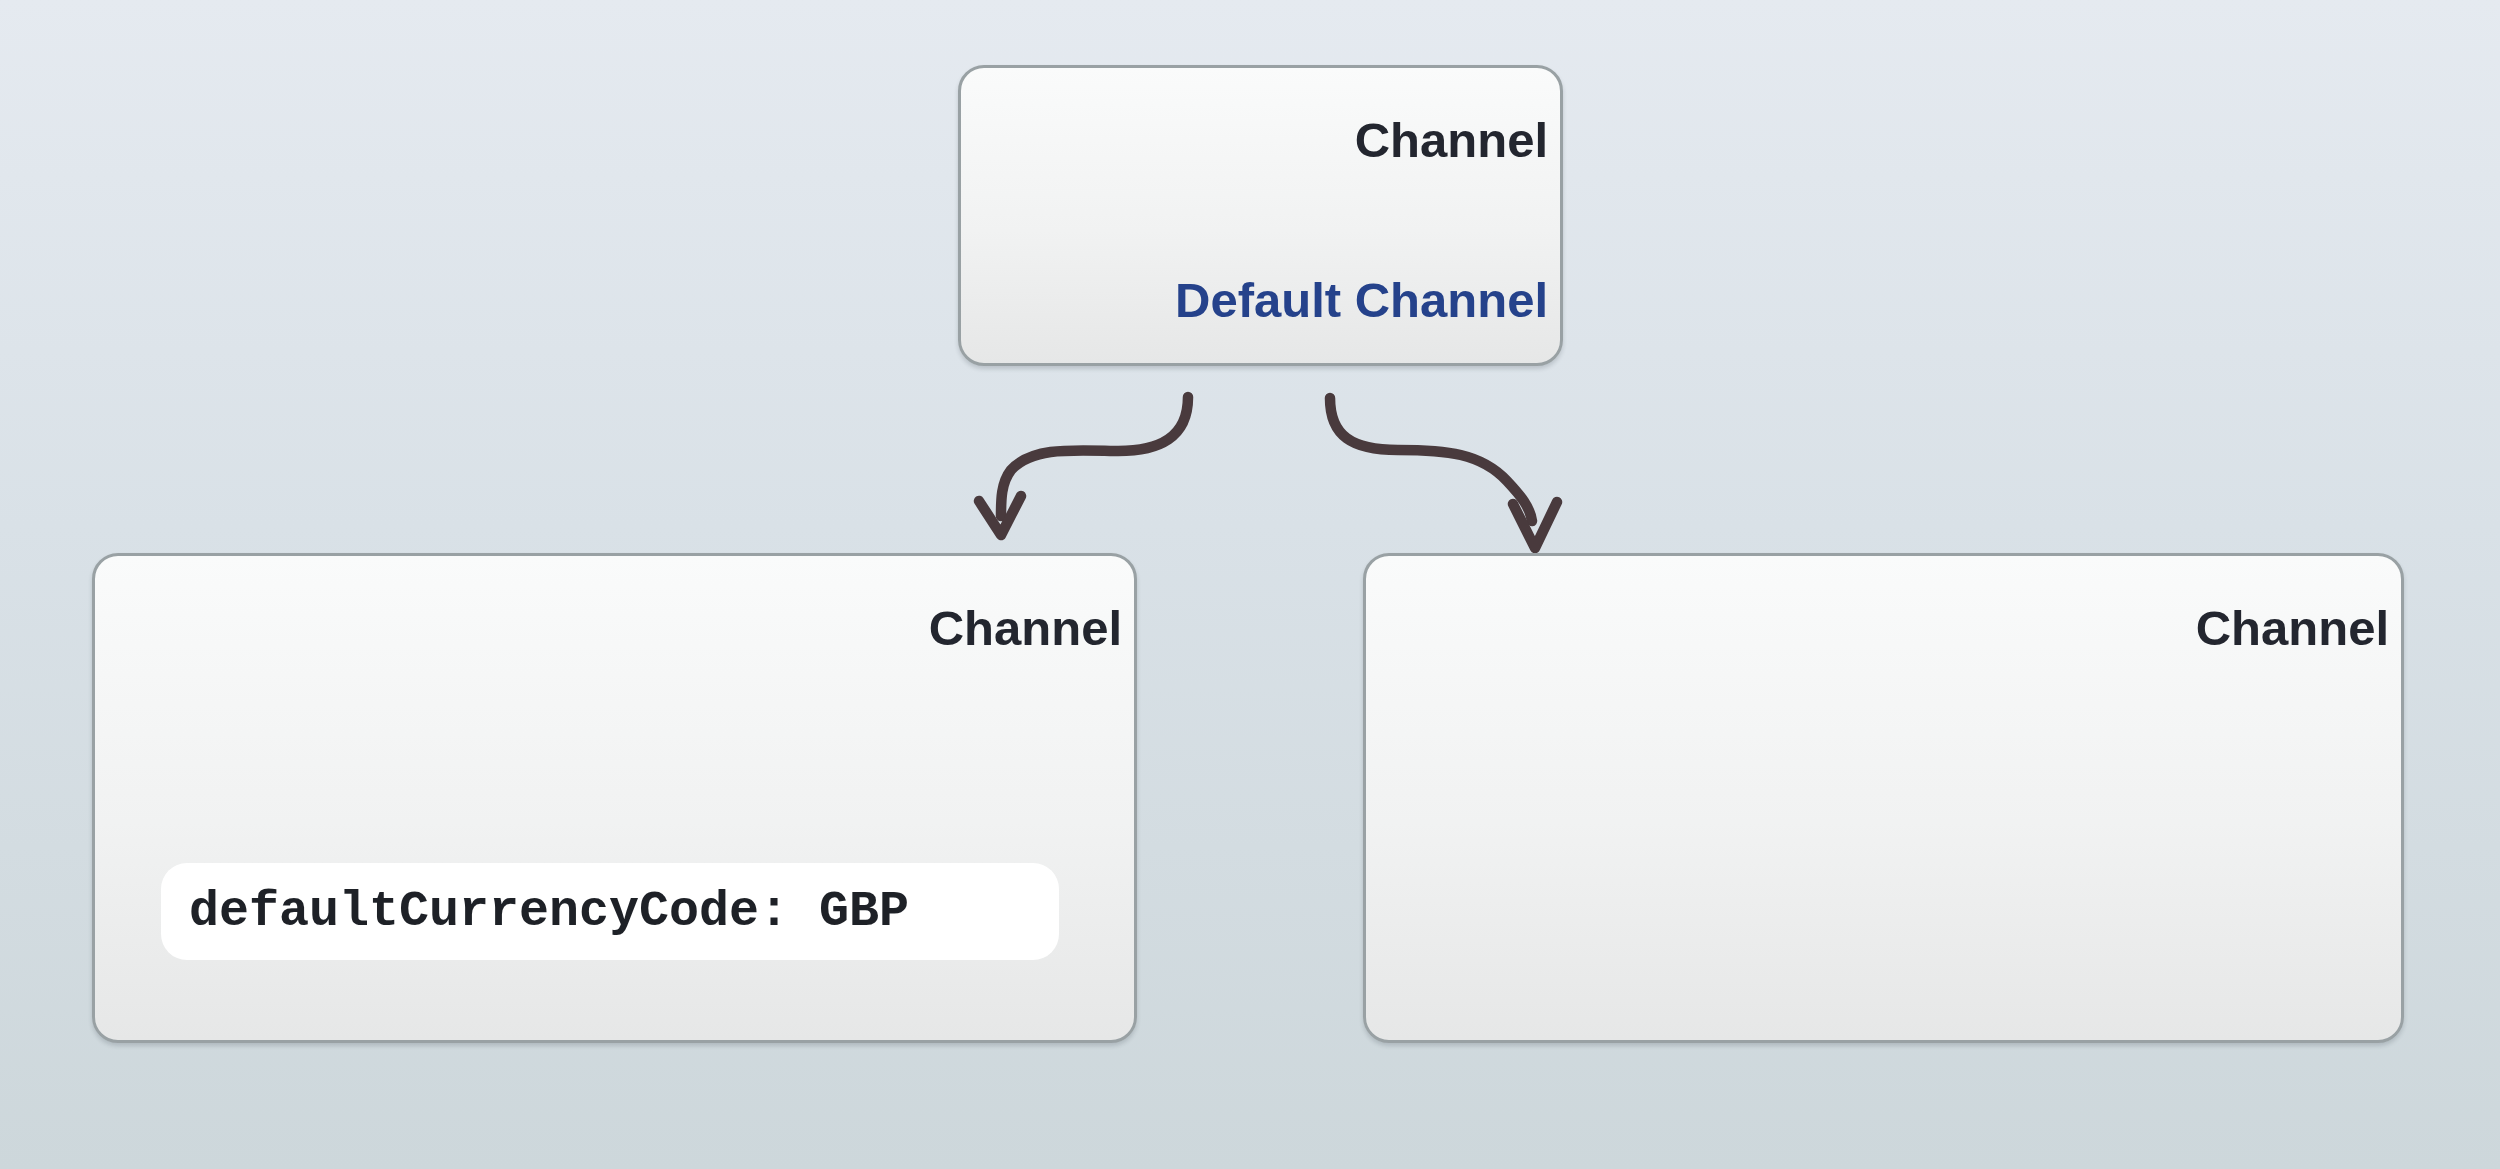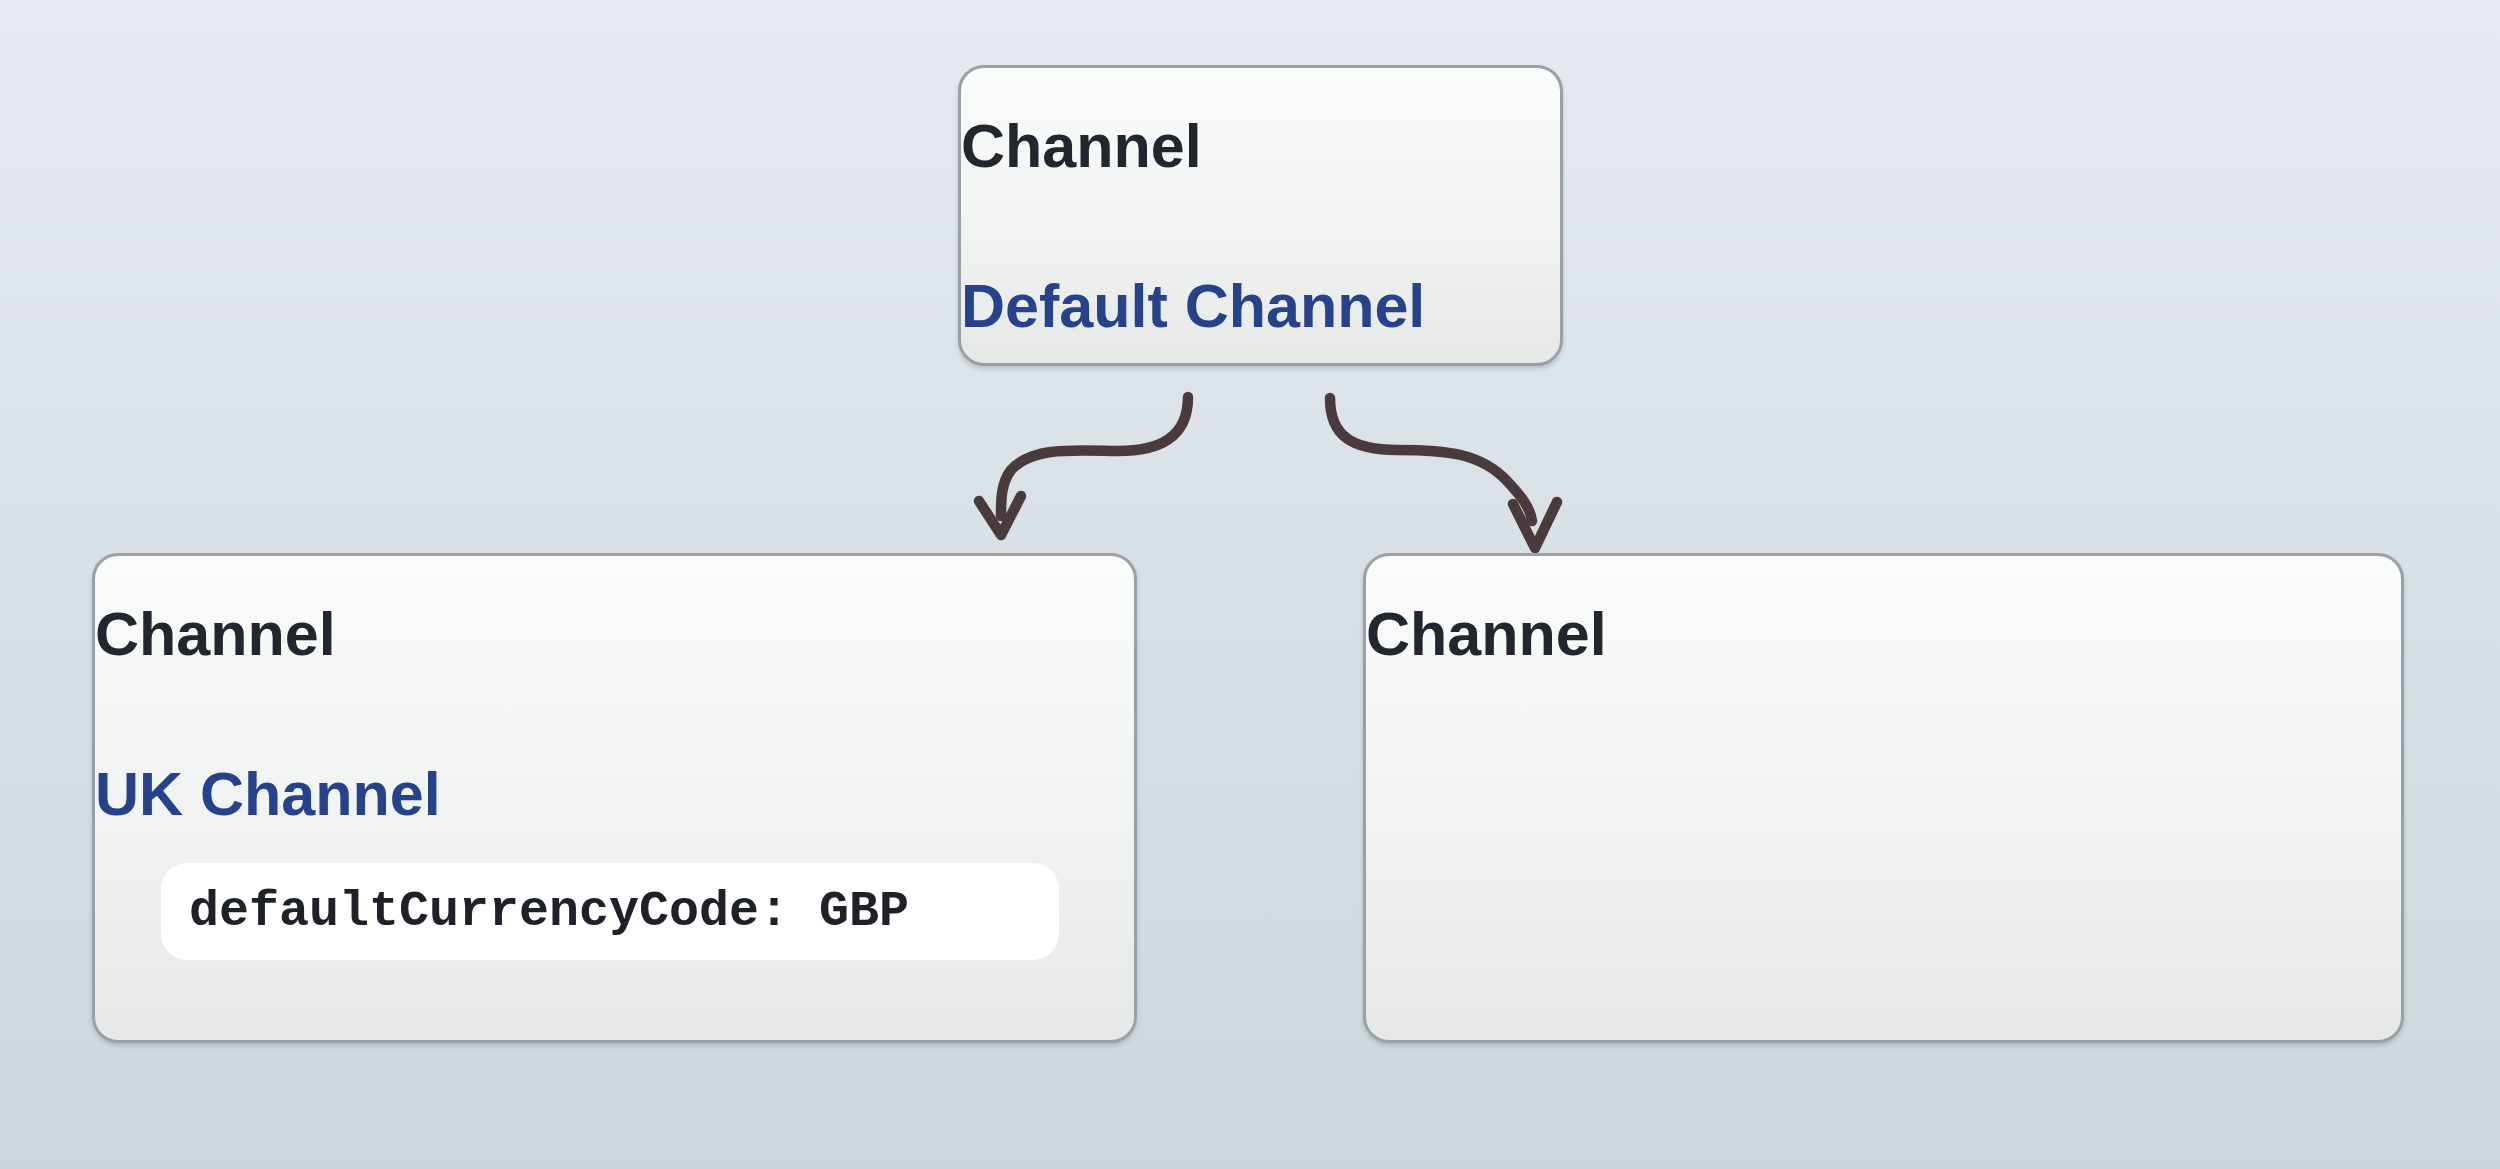--- a/index.html
+++ b/index.html
@@ -42,24 +42,24 @@
       var(--node-fill-bottom, #e6e7e7) 100%);
     box-shadow: 0 3px 4px rgba(40, 50, 60, 0.18);
   }
 
   .node-parent  { left: 958px;  top: 65px;  width: 605px;  height: 301px; }
   .node-uk      { left: 92px;   top: 553px; width: 1045px; height: 490px; }
   .node-germany { left: 1363px; top: 553px; width: 1041px; height: 490px; }
 
   .node-type, .node-name {
     position: absolute;
-    left: 0; right: 6px;
-    text-align: left;
+    left: 0; right: 12px;
+    text-align: right;
     font-weight: bold;
-    font-size: 61px;
+    font-size: 49px;
     line-height: 1;
     white-space: nowrap;
   }
   .node-type { top: 48px;  color: var(--type-text, #23262f); }
   .node-name { top: 182px; color: var(--name-text, #25428b); margin-top: 26px; }
 
   .attr-pill {
     position: absolute;
     top: 307px;
     left: 66px;
@@ -96,21 +96,20 @@
     </g>
   </svg>
 
   <div class="node node-parent">
     <div class="node-type">Channel</div>
     <div class="node-name">Default Channel</div>
   </div>
 
   <div class="node node-uk">
     <div class="node-type">Channel</div>
-    <div class="node-name">UK Channel</div>
     <div class="attr-pill">
       <code>defaultCurrencyCode: GBP</code>
     </div>
   </div>
 
   <div class="node node-germany">
     <div class="node-type">Channel</div>
   </div>
 
 </div>

